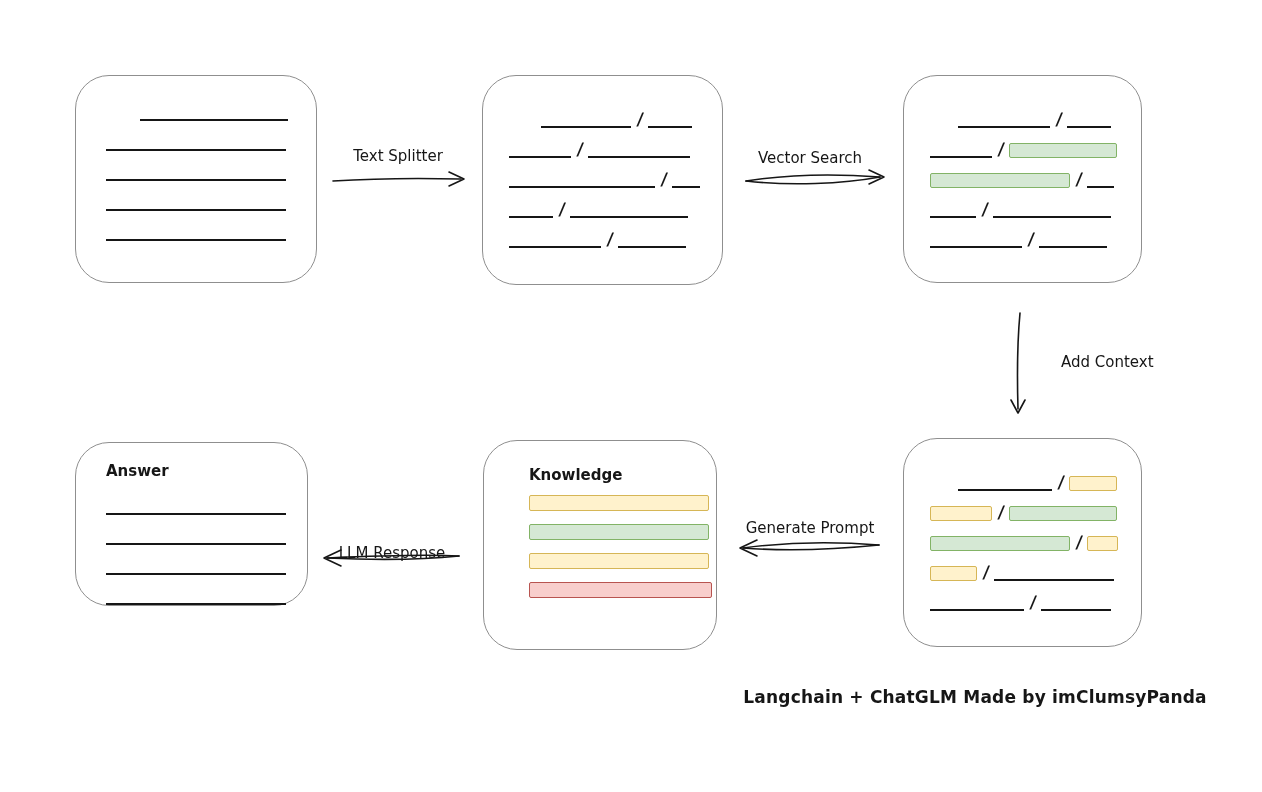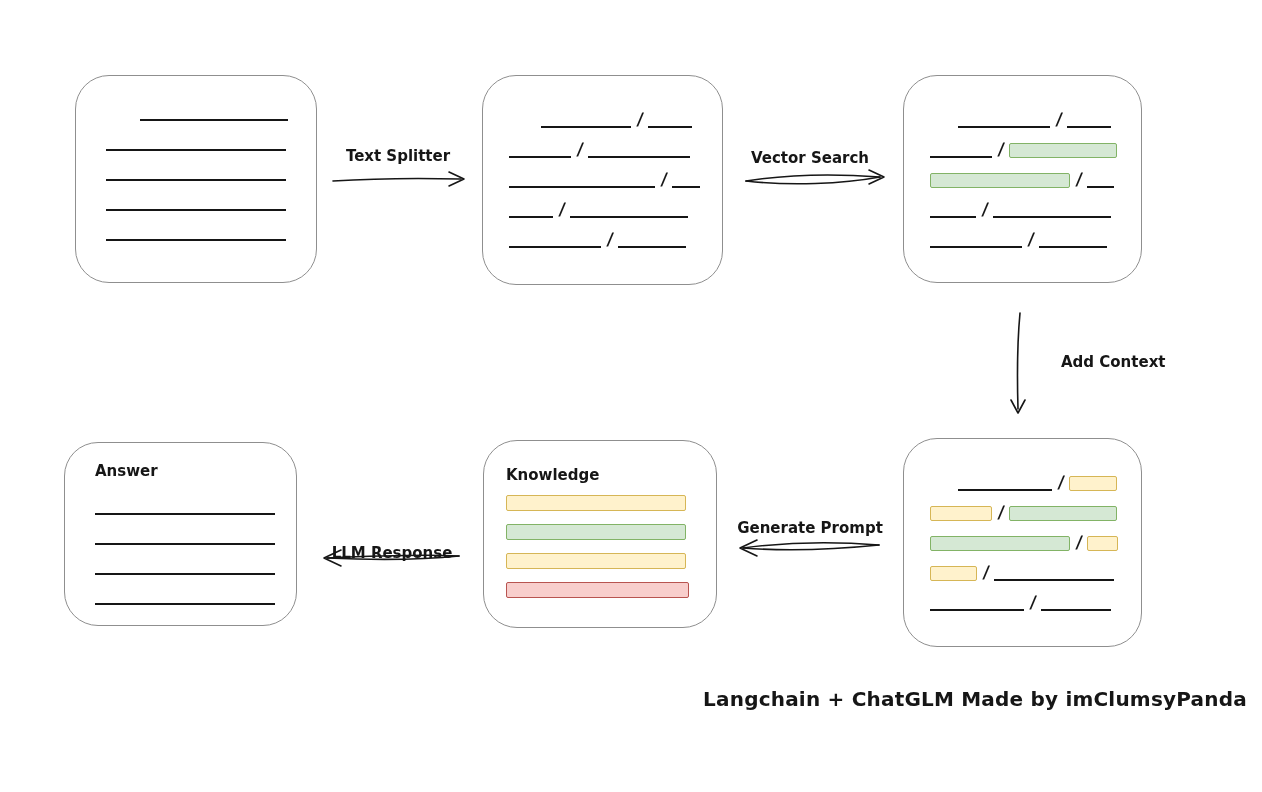--- a/index.html
+++ b/index.html
@@ -23,27 +23,27 @@
   .chip{display:inline-block;height:15px;border-radius:2px;box-sizing:border-box;margin-bottom:0;}
   .chip-green{background:var(--green-fill);border:1.5px solid var(--green-border);}
   .chip-yellow{background:var(--yellow-fill);border:1.5px solid var(--yellow-border);}
   .box-heading{font-size:15px;font-weight:600;height:24px;line-height:20px;}
   .pbox-label{font-size:15px;font-weight:600;height:22px;line-height:20px;margin:0 0 8px 0;}
   .pbar{width:180px;height:16px;border-radius:2px;box-sizing:border-box;margin:0 0 13px 0;}
   .pbar-yellow{background:var(--yellow-fill);border:1.5px solid var(--yellow-border);}
   .pbar-green{background:var(--green-fill);border:1.5px solid var(--green-border);}
   .pbar-red{background:var(--red-fill);border:1.5px solid var(--red-border);width:183px;margin-top:1px;}
   .alabel{
-    position:absolute;font-size:15px;font-weight:700;white-space:nowrap;
+    position:absolute;font-size:15px;font-weight:400;white-space:nowrap;
     transform:translateX(-50%);color:var(--ink,#161616);
   }
   .alabel.anchor-left{transform:none;}
   .caption{
     position:absolute;left:975px;top:687px;transform:translateX(-50%);
-    font-size:20px;font-weight:600;white-space:nowrap;letter-spacing:.2px;
+    font-size:17px;font-weight:600;white-space:nowrap;letter-spacing:.2px;
   }
 </style>
 </head>
 <body>
 
 <div class="canvas">
 
   <svg class="arrow-layer" viewBox="0 0 1262 792">
 
     <path d="M333 181 C 380 178, 420 178, 461 179"></path>
@@ -172,31 +172,31 @@
           <span class="tline" style="width: 120px;"></span>
         </div>
         <div class="seg-row">
           <span class="tline" style="width: 94px;"></span>
           <span class="slash">/</span>
           <span class="tline" style="width: 70px;"></span>
         </div>
       </div>
   </div>
 
-  <div class="box" style="left:483px;top:440px;width:234px;height:188px;padding:24px 0 0 22px;">
+  <div class="box" style="left:483px;top:440px;width:234px;height:210px;padding:24px 0 0 45px;">
     <div>
         <div class="pbox-label">Knowledge</div>
         <div class="pbar pbar-yellow"></div>
         <div class="pbar pbar-green"></div>
         <div class="pbar pbar-yellow"></div>
         <div class="pbar pbar-red"></div>
       </div>
   </div>
 
-  <div class="box" style="left:64px;top:442px;width:233px;height:184px;padding:18px 0 0 30px;">
+  <div class="box" style="left:75px;top:442px;width:233px;height:164px;padding:18px 0 0 30px;">
     <div class="box-heading">Answer</div>
     <div>
         <div class="seg-row">
           <span class="tline" style="width: 180px;"></span>
         </div>
         <div class="seg-row">
           <span class="tline" style="width: 180px;"></span>
         </div>
         <div class="seg-row">
           <span class="tline" style="width: 180px;"></span>

